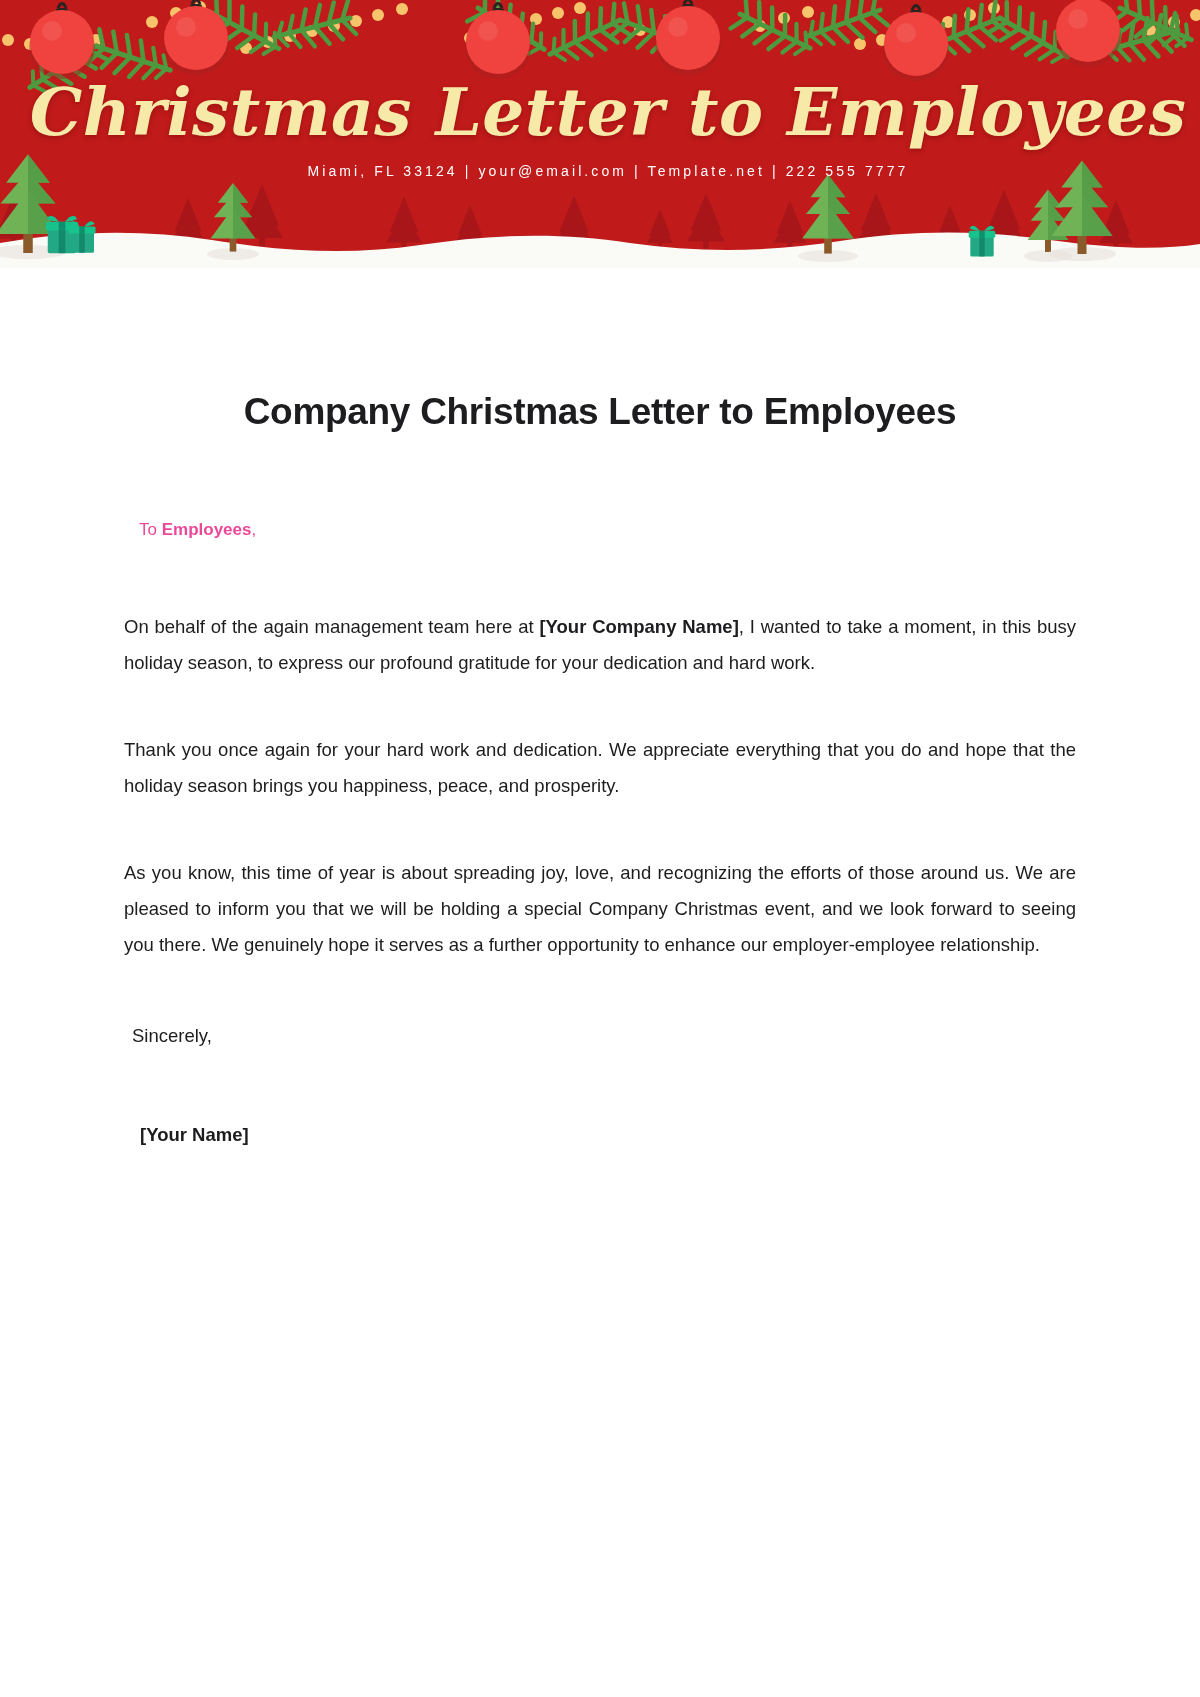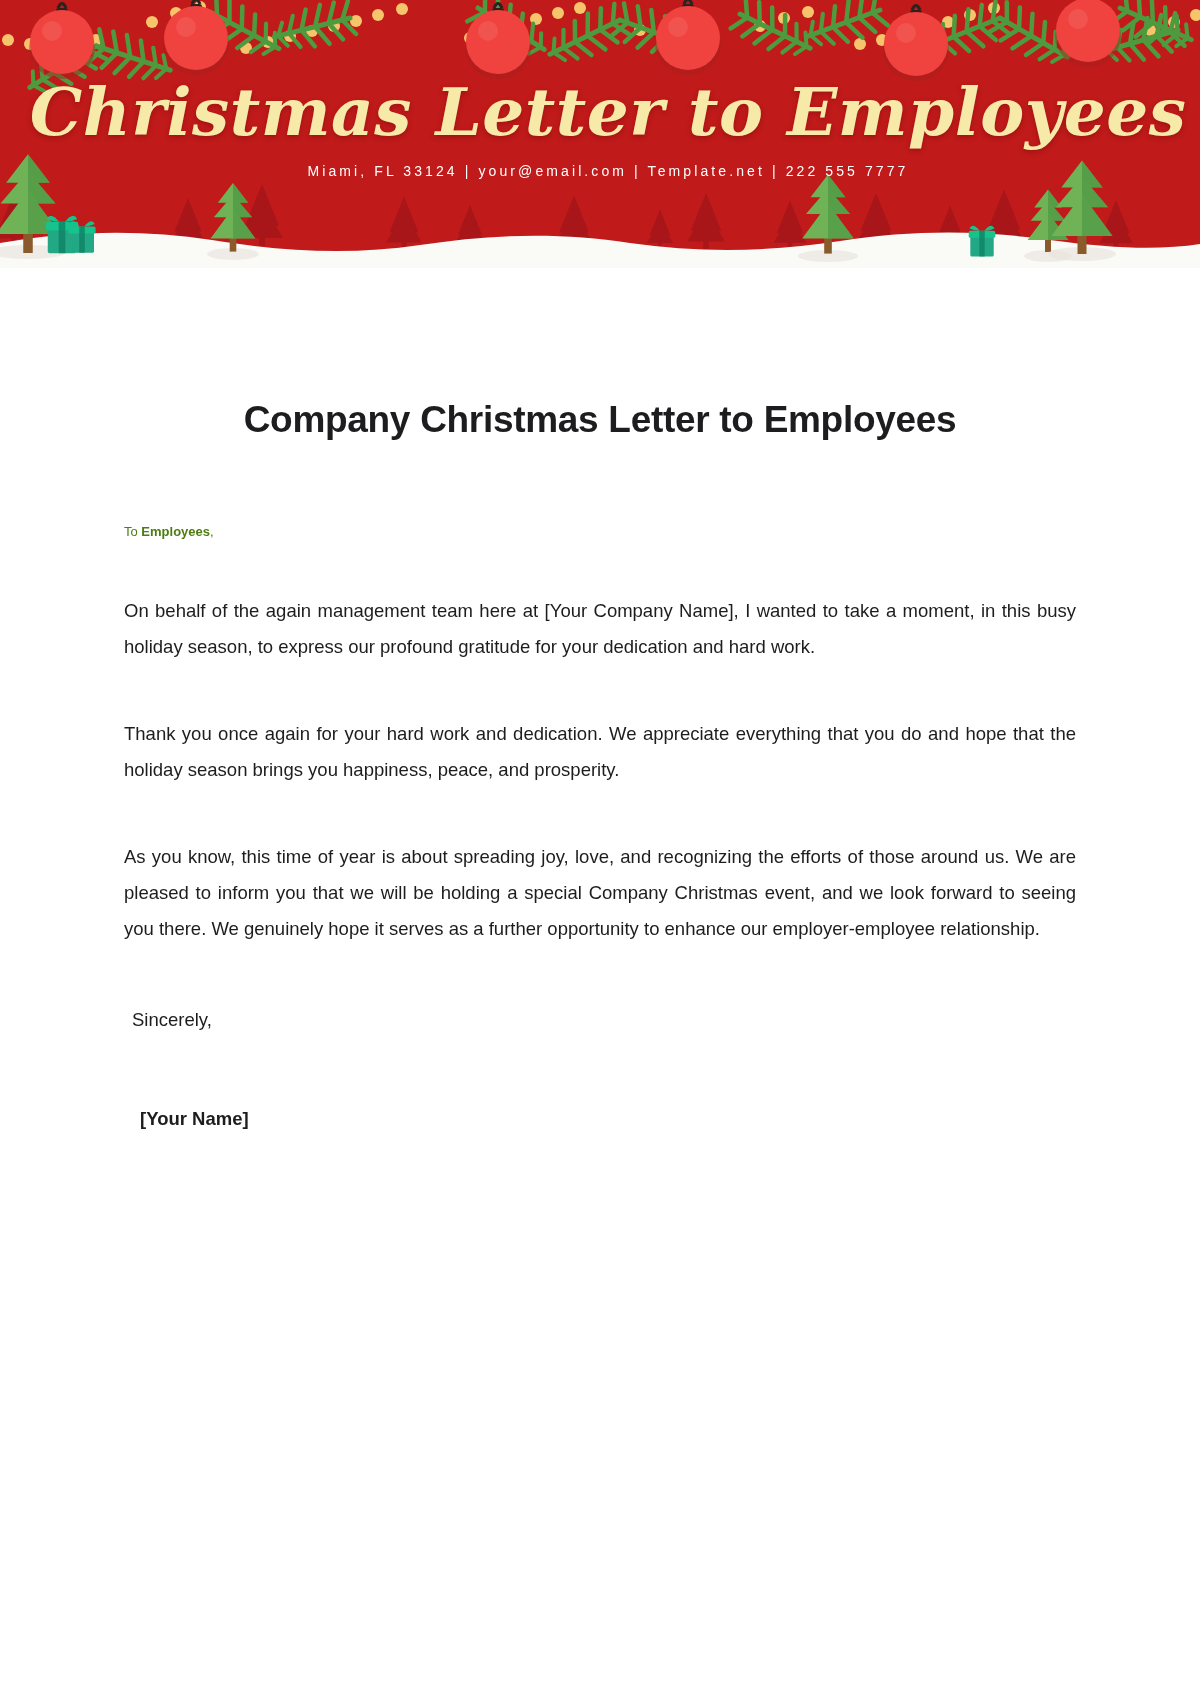--- a/index.html
+++ b/index.html
@@ -75,49 +75,49 @@
 
   
   .letter {
     position: relative;
     padding: 0 124px 0 124px;
     box-sizing: border-box;
     width: 1200px;
   }
 
   .doc-title {
-    margin: 12px;
+    margin: 4px;
     padding-top: 118px;
     font-size: 37px;
     font-weight: 700;
     color: #1d1d1f;
     text-align: center;
     letter-spacing: -0.3px;
     line-height: 1.2;
   }
 
   .salutation {
-    margin: 0;
+    margin: 15px;
     padding-top: 68px;
-    font-size: 13px;
-    color: #4d7c0f;
+    font-size: 17px;
+    color: #ec4899;
     line-height: 1.5;
   }
   .salutation b { font-weight: 700; }
 
   .para {
     margin: 0;
     padding-top: 51px;
     font-size: 18.5px;
     line-height: 1.95;
     color: #1d1d1f;
     text-align: justify;
     text-justify: inter-word;
   }
-  .para b { font-weight: 400; }
+  .para b { font-weight: 700; }
 
   .closing {
     margin: 8px;
     padding-top: 50px;
     font-size: 18.5px;
     line-height: 1.6;
     color: #1d1d1f;
   }
 
   .sig-name {

